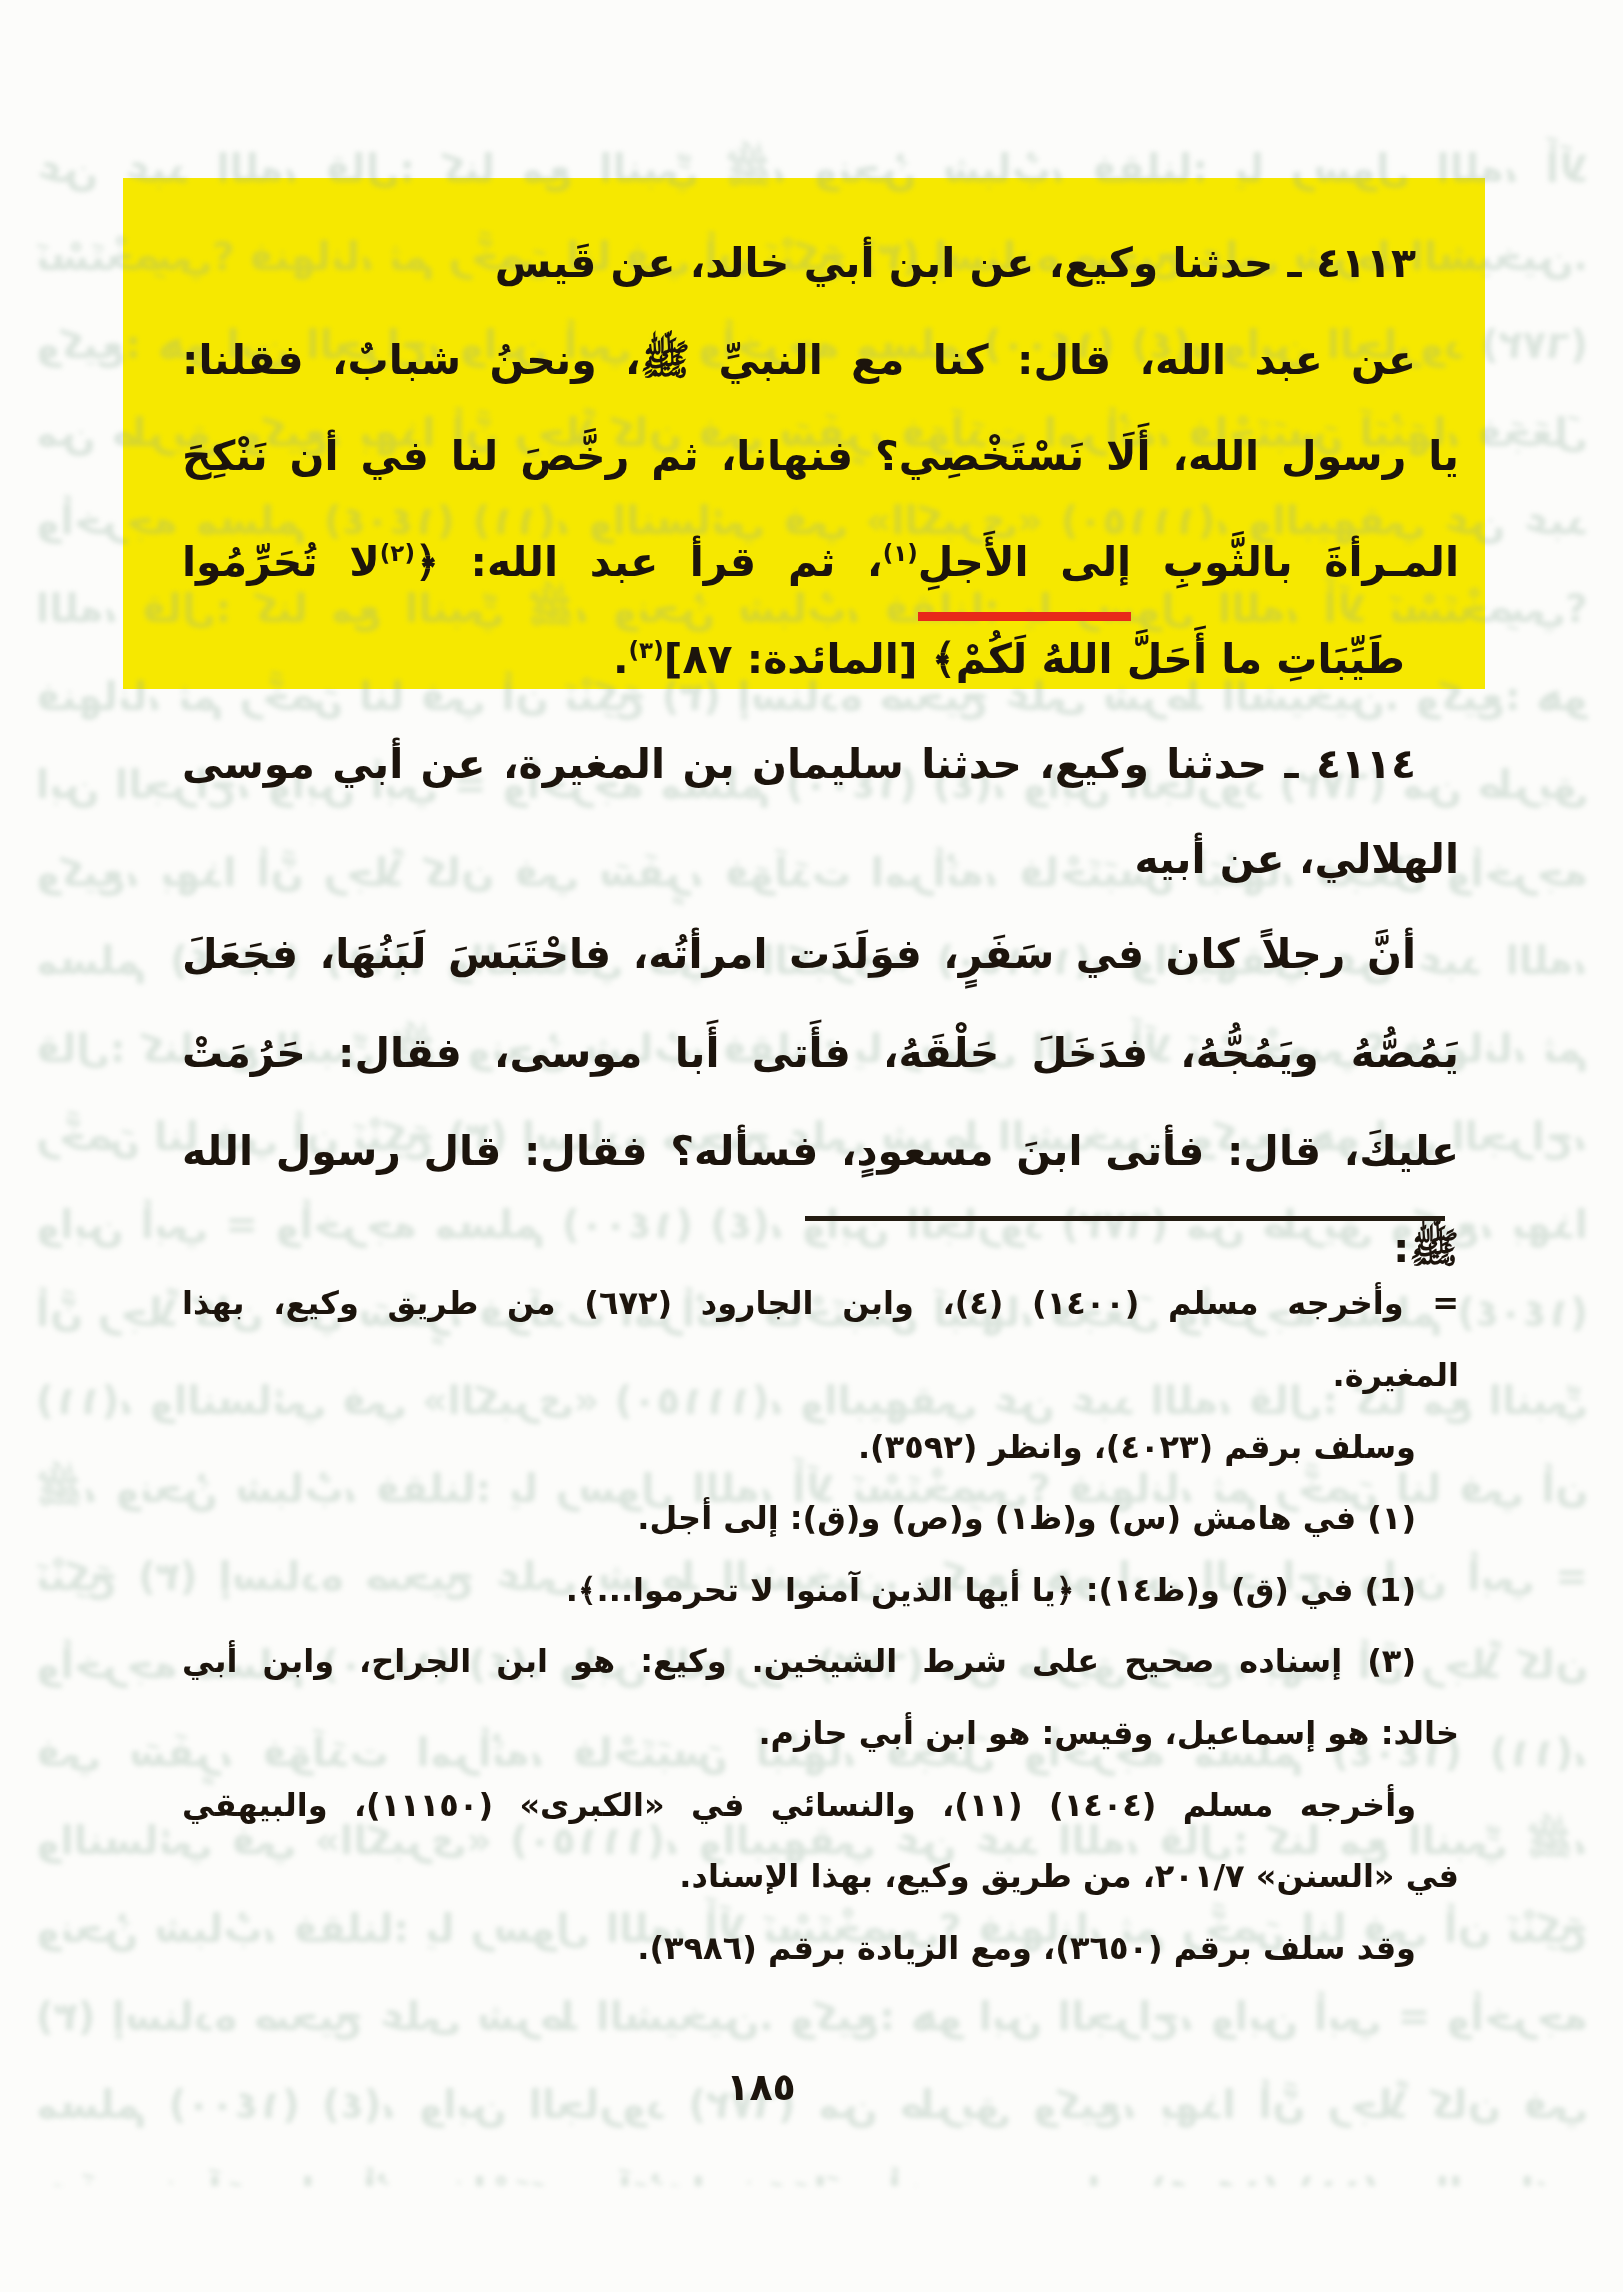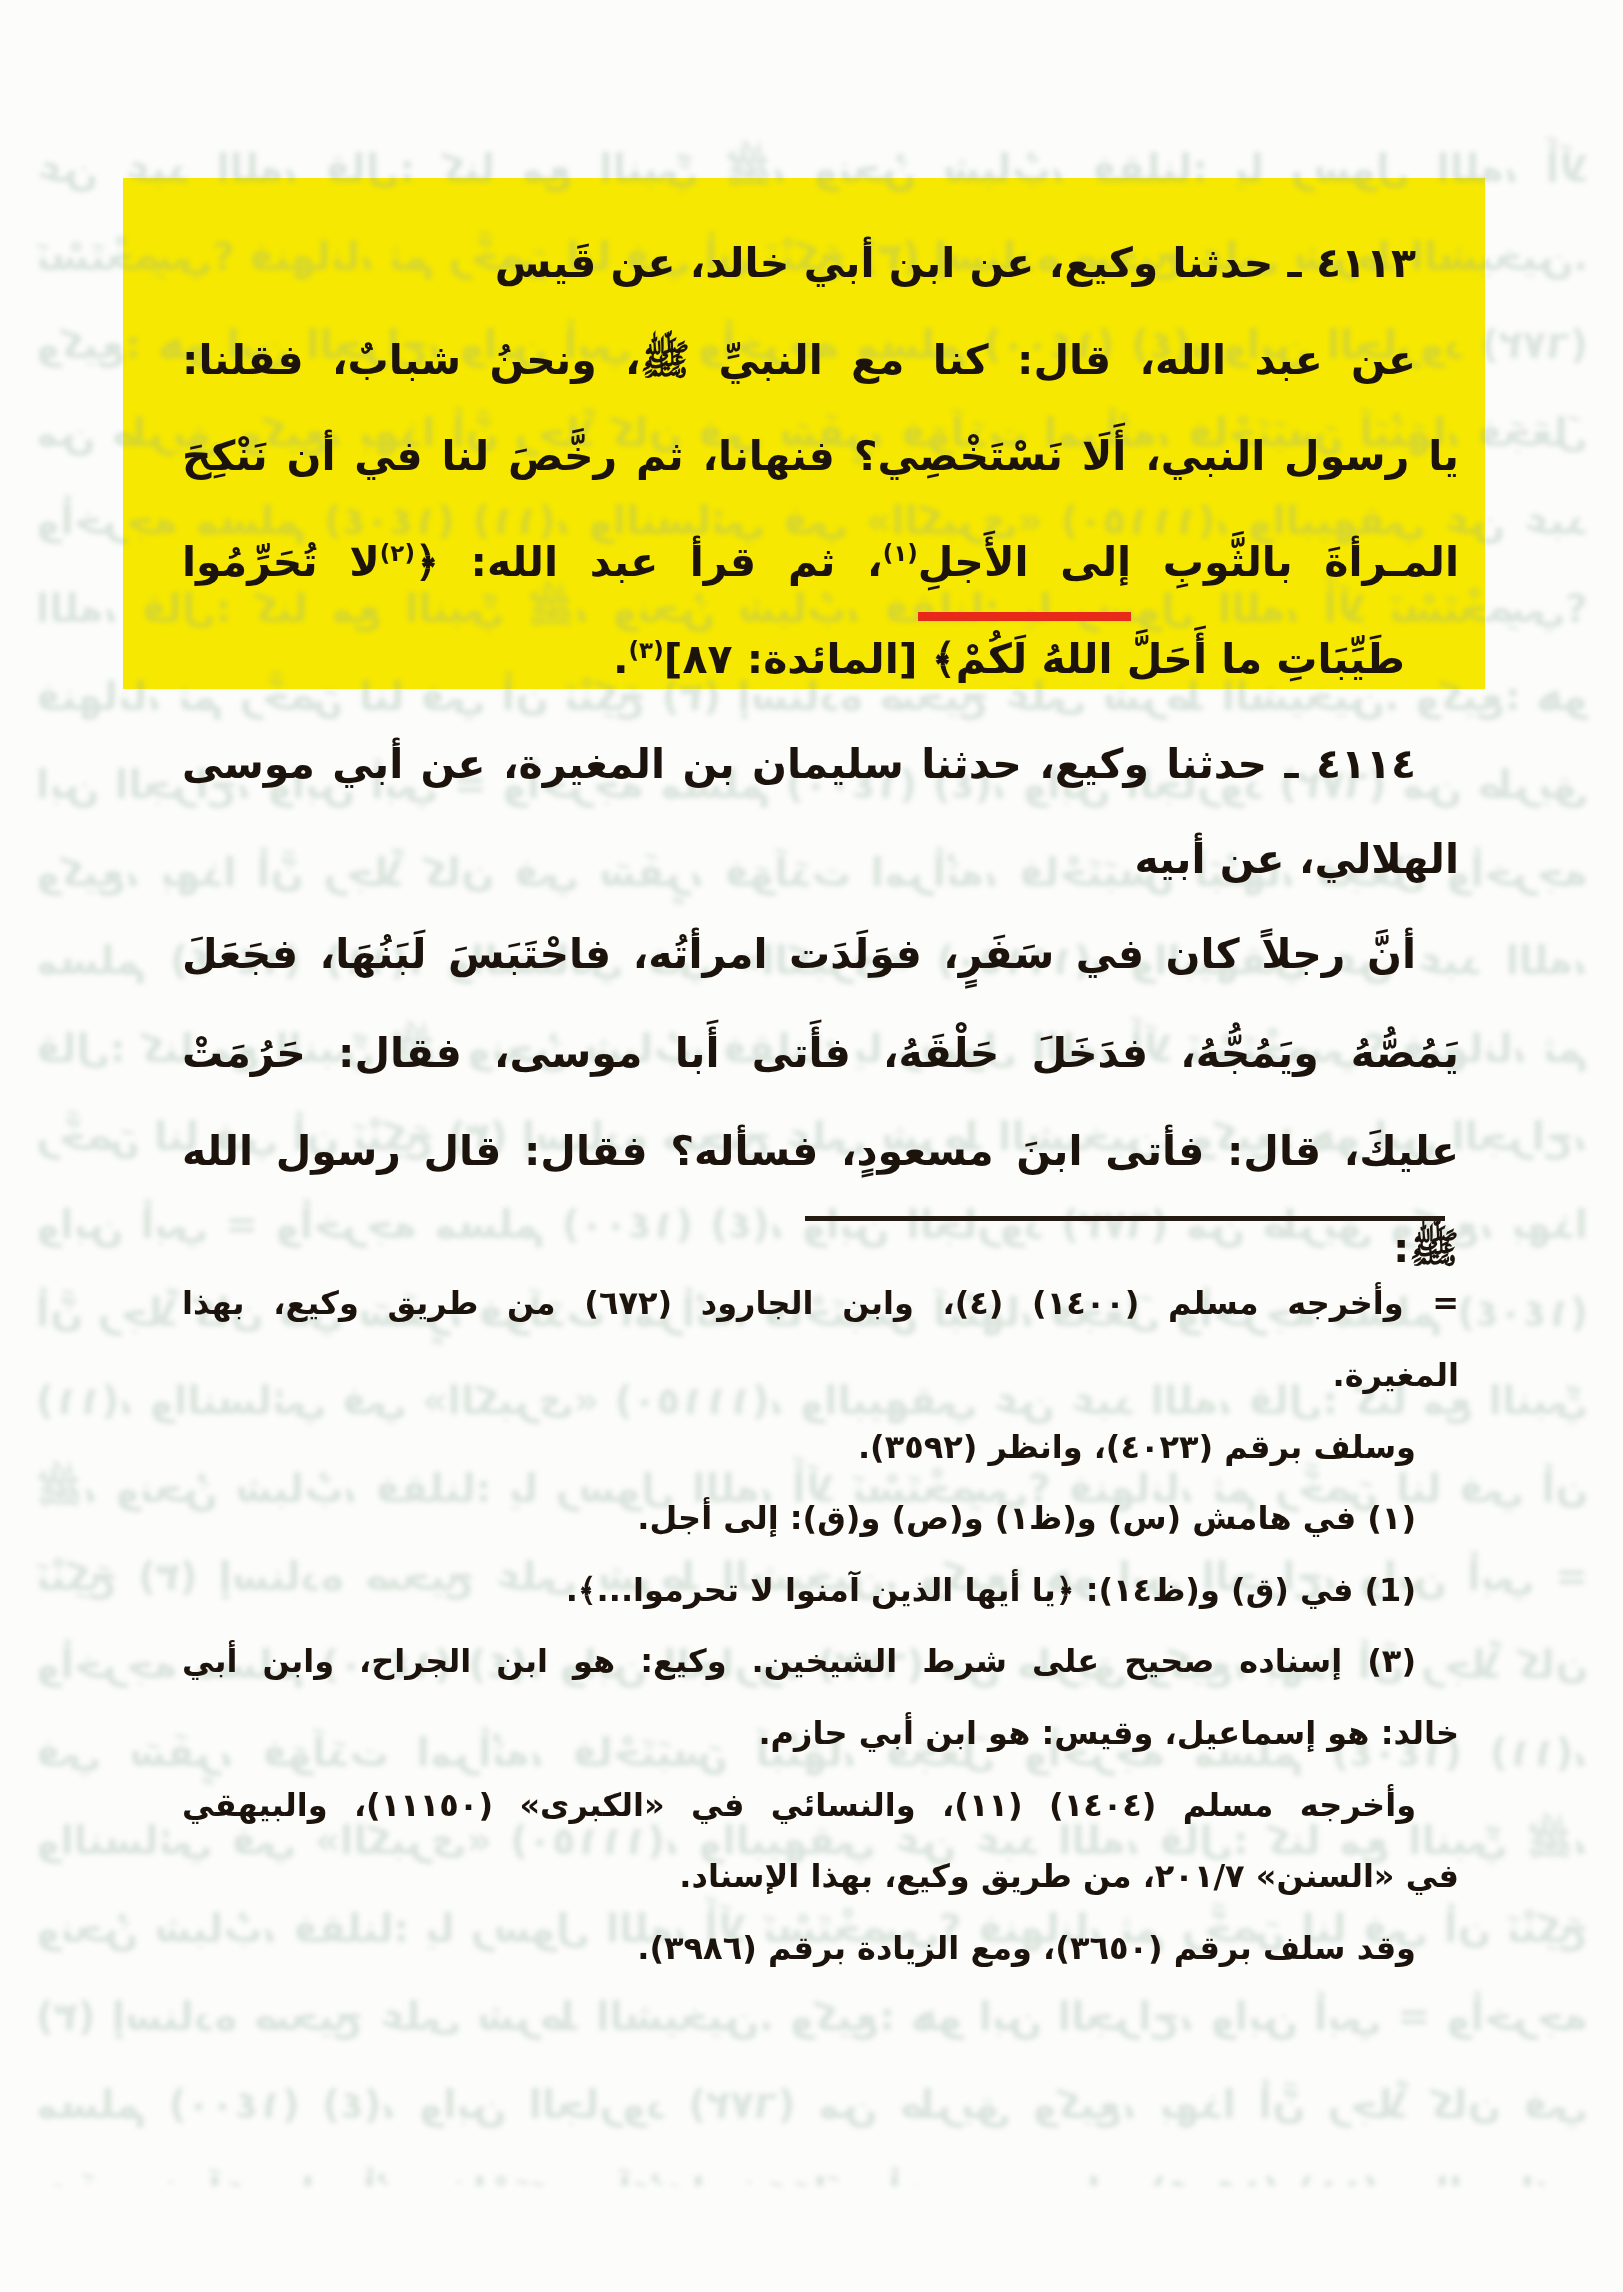--- a/index.html
+++ b/index.html
@@ -84,21 +84,21 @@
 
   <div class="bleed">عن عبد الله، قال: كنا مع النبيِّ ﷺ، ونحنُ شبابٌ، فقلنا: يا رسول الله، أَلَا نَسْتَخْصِي؟ فنهانا، ثم رخَّصَ لنا في أن نَنْكِحَ (٣) إسناده صحيح على شرط الشيخين. وكيع: هو ابن الجراح، وابن أبي = وأخرجه مسلم (١٤٠٠) (٤)، وابن الجارود (٦٧٢) من طريق وكيع، بهذا أنَّ رجلاً كان في سَفَرٍ، فوَلَدَت امرأتُه، فاحْتَبَسَ لَبَنُهَا، فجَعَلَ وأخرجه مسلم (١٤٠٤) (١١)، والنسائي في «الكبرى» (١١١٥٠)، والبيهقي عن عبد الله، قال: كنا مع النبيِّ ﷺ، ونحنُ شبابٌ، فقلنا: يا رسول الله، أَلَا نَسْتَخْصِي؟ فنهانا، ثم رخَّصَ لنا في أن نَنْكِحَ (٣) إسناده صحيح على شرط الشيخين. وكيع: هو ابن الجراح، وابن أبي = وأخرجه مسلم (١٤٠٠) (٤)، وابن الجارود (٦٧٢) من طريق وكيع، بهذا أنَّ رجلاً كان في سَفَرٍ، فوَلَدَت امرأتُه، فاحْتَبَسَ لَبَنُهَا، فجَعَلَ وأخرجه مسلم (١٤٠٤) (١١)، والنسائي في «الكبرى» (١١١٥٠)، والبيهقي عن عبد الله، قال: كنا مع النبيِّ ﷺ، ونحنُ شبابٌ، فقلنا: يا رسول الله، أَلَا نَسْتَخْصِي؟ فنهانا، ثم رخَّصَ لنا في أن نَنْكِحَ (٣) إسناده صحيح على شرط الشيخين. وكيع: هو ابن الجراح، وابن أبي = وأخرجه مسلم (١٤٠٠) (٤)، وابن الجارود (٦٧٢) من طريق وكيع، بهذا أنَّ رجلاً كان في سَفَرٍ، فوَلَدَت امرأتُه، فاحْتَبَسَ لَبَنُهَا، فجَعَلَ وأخرجه مسلم (١٤٠٤) (١١)، والنسائي في «الكبرى» (١١١٥٠)، والبيهقي عن عبد الله، قال: كنا مع النبيِّ ﷺ، ونحنُ شبابٌ، فقلنا: يا رسول الله، أَلَا نَسْتَخْصِي؟ فنهانا، ثم رخَّصَ لنا في أن نَنْكِحَ (٣) إسناده صحيح على شرط الشيخين. وكيع: هو ابن الجراح، وابن أبي = وأخرجه مسلم (١٤٠٠) (٤)، وابن الجارود (٦٧٢) من طريق وكيع، بهذا أنَّ رجلاً كان في سَفَرٍ، فوَلَدَت امرأتُه، فاحْتَبَسَ لَبَنُهَا، فجَعَلَ وأخرجه مسلم (١٤٠٤) (١١)، والنسائي في «الكبرى» (١١١٥٠)، والبيهقي عن عبد الله، قال: كنا مع النبيِّ ﷺ، ونحنُ شبابٌ، فقلنا: يا رسول الله، أَلَا نَسْتَخْصِي؟ فنهانا، ثم رخَّصَ لنا في أن نَنْكِحَ (٣) إسناده صحيح على شرط الشيخين. وكيع: هو ابن الجراح، وابن أبي = وأخرجه مسلم (١٤٠٠) (٤)، وابن الجارود (٦٧٢) من طريق وكيع، بهذا أنَّ رجلاً كان في سَفَرٍ، فوَلَدَت امرأتُه، فاحْتَبَسَ لَبَنُهَا، فجَعَلَ وأخرجه مسلم (١٤٠٤) (١١)، والنسائي في «الكبرى» (١١١٥٠)، والبيهقي عن عبد الله، قال: كنا مع النبيِّ ﷺ، ونحنُ شبابٌ، فقلنا: يا رسول الله، أَلَا نَسْتَخْصِي؟ فنهانا، ثم رخَّصَ لنا في أن نَنْكِحَ (٣) إسناده صحيح على شرط الشيخين. وكيع: هو ابن الجراح، وابن أبي = وأخرجه مسلم (١٤٠٠) (٤)، وابن الجارود (٦٧٢) من طريق وكيع، بهذا أنَّ رجلاً كان في سَفَرٍ، فوَلَدَت امرأتُه، فاحْتَبَسَ لَبَنُهَا، فجَعَلَ وأخرجه مسلم (١٤٠٤) (١١)، والنسائي في «الكبرى» (١١١٥٠)، والبيهقي عن عبد الله، قال: كنا مع النبيِّ ﷺ، ونحنُ شبابٌ، فقلنا: يا رسول الله، أَلَا نَسْتَخْصِي؟ فنهانا، ثم رخَّصَ لنا في أن نَنْكِحَ (٣) إسناده صحيح على شرط الشيخين. وكيع: هو ابن الجراح، وابن أبي = وأخرجه مسلم (١٤٠٠) (٤)، وابن الجارود (٦٧٢) من طريق وكيع، بهذا أنَّ رجلاً كان في سَفَرٍ، فوَلَدَت امرأتُه، فاحْتَبَسَ لَبَنُهَا، فجَعَلَ وأخرجه مسلم (١٤٠٤) (١١)، والنسائي في «الكبرى» (١١١٥٠)، والبيهقي </div>
 
   <div class="highlight" style="background: rgb(246, 232, 0);"></div>
 
   <div class="textcol">
 
     <div>
       <div class="ln indent" style="top:215px">٤١١٣ ـ حدثنا وكيع، عن ابن أبي خالد، عن قَيس</div>
       <div class="ln just indent" style="top:312px">عن عبد الله، قال: كنا مع النبيِّ ﷺ، ونحنُ شبابٌ، فقلنا:</div>
-      <div class="ln just" style="top:408px">يا رسول النبي، أَلَا نَسْتَخْصِي؟ فنهانا، ثم رخَّصَ لنا في أن نَنْكِحَ</div>
+      <div class="ln just" style="top:408px">يا رسول الله، أَلَا نَسْتَخْصِي؟ فنهانا، ثم رخَّصَ لنا في أن نَنْكِحَ</div>
       <div class="ln just" style="top:505px">
         <span>المـرأةَ بالثَّوبِ </span><span class="red-underline" style="border-bottom-color: rgb(232, 41, 26);">إلى الأَجلِ</span><span class="sup">(١)</span><span>، ثم قرأ عبد الله: ﴿</span><span class="sup">(٢)</span><span>لا تُحَرِّمُوا</span>
       </div>
       <div class="ln" style="top:602px;padding-right:54px">
         <span>طَيِّبَاتِ ما أَحَلَّ اللهُ لَكُمْ﴾ [المائدة: ٨٧]</span><span class="sup">(٣)</span><span>.</span>
       </div>
     </div>
 
     <div>
       <div class="ln just indent" style="top:716px">٤١١٤ ـ حدثنا وكيع، حدثنا سليمان بن المغيرة، عن أبي موسى</div>
@@ -118,15 +118,16 @@
       <div class="ln fn" style="top:1697px">خالد: هو إسماعيل، وقيس: هو ابن أبي حازم.</div>
       <div class="ln fn just indent" style="top:1769px">وأخرجه مسلم (١٤٠٤) (١١)، والنسائي في «الكبرى» (١١١٥٠)، والبيهقي</div>
       <div class="ln fn" style="top:1840px">في «السنن» ٢٠١/٧، من طريق وكيع، بهذا الإسناد.</div>
       <div class="ln fn indent" style="top:1912px">وقد سلف برقم (٣٦٥٠)، ومع الزيادة برقم (٣٩٨٦).</div>
     </div>
 
   </div>
 
   <div class="separator"></div>
 
+  <div class="pagenum">١٨٥</div>
 
 </div>
 
 
 </body></html>

